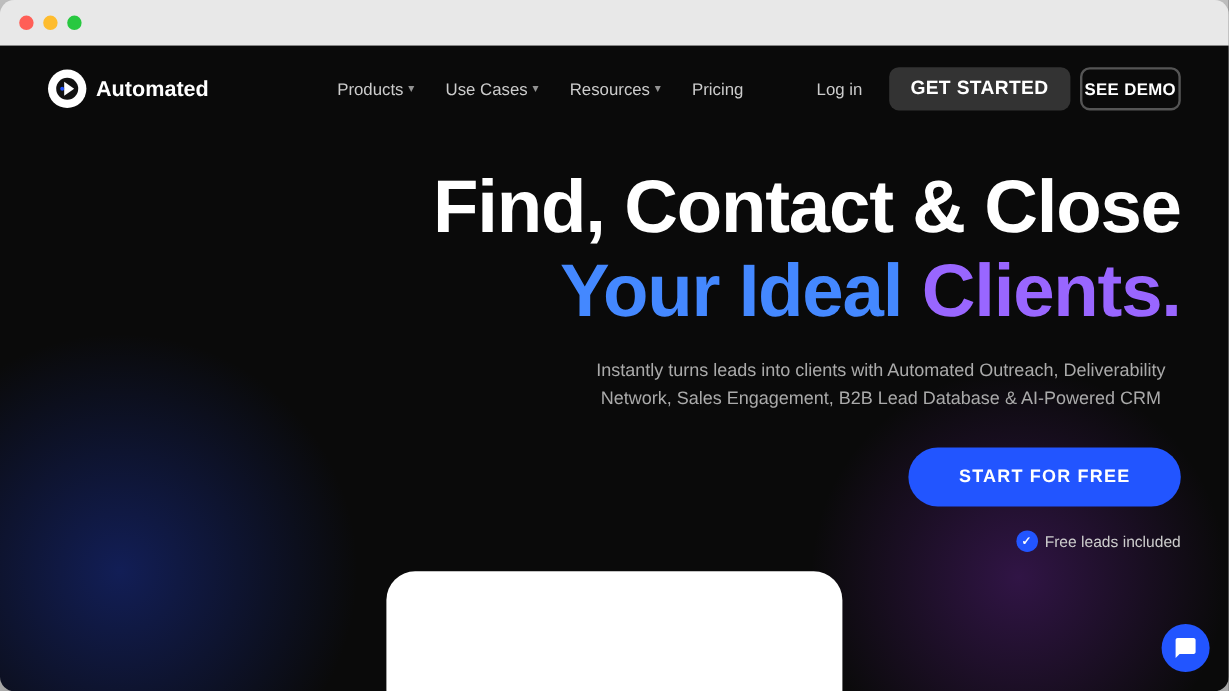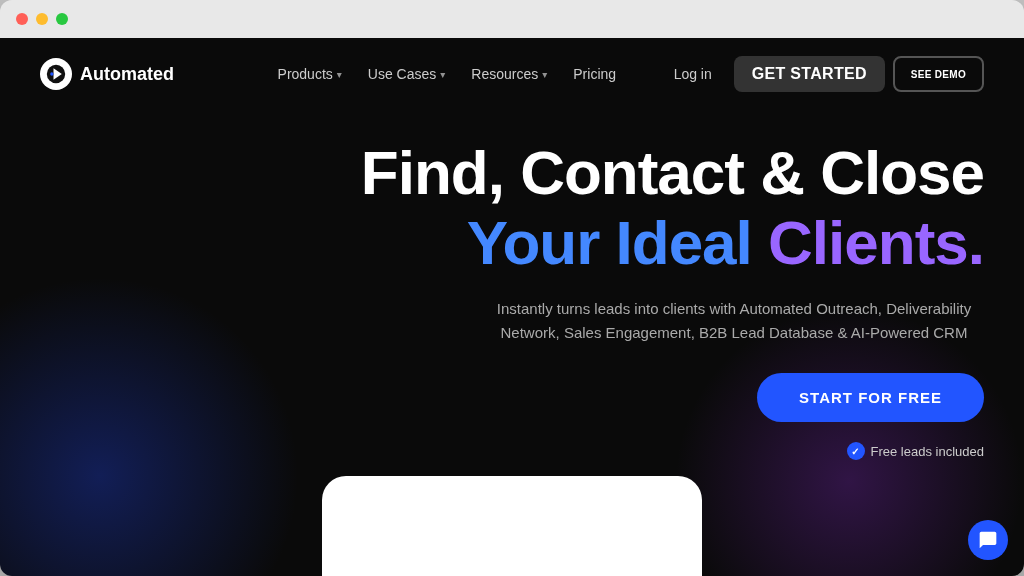--- a/index.html
+++ b/index.html
@@ -175,23 +175,23 @@
       border-radius: 8px;
       cursor: pointer;
       border: none;
       letter-spacing: 0.3px;
       text-transform: uppercase;
     }
 
     .btn-see-demo {
       background: transparent;
       color: white;
-      font-size: 10px;
+      font-size: 14px;
       font-weight: 700;
-      padding: 8px 16px;
+      padding: 8px 2px;
       border-radius: 8px;
       cursor: pointer;
       border: 2px solid #555555;
       letter-spacing: 0.3px;
       text-transform: uppercase;
     }
 
     
     .hero {
       display: flex;

